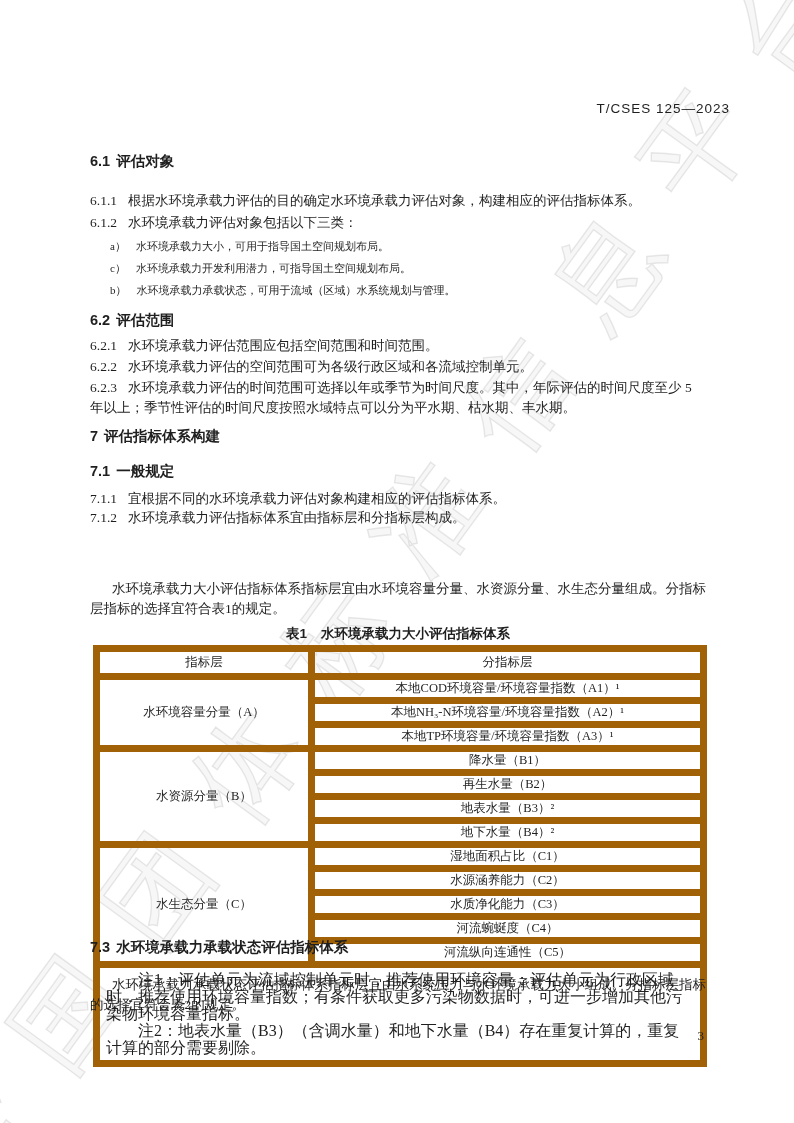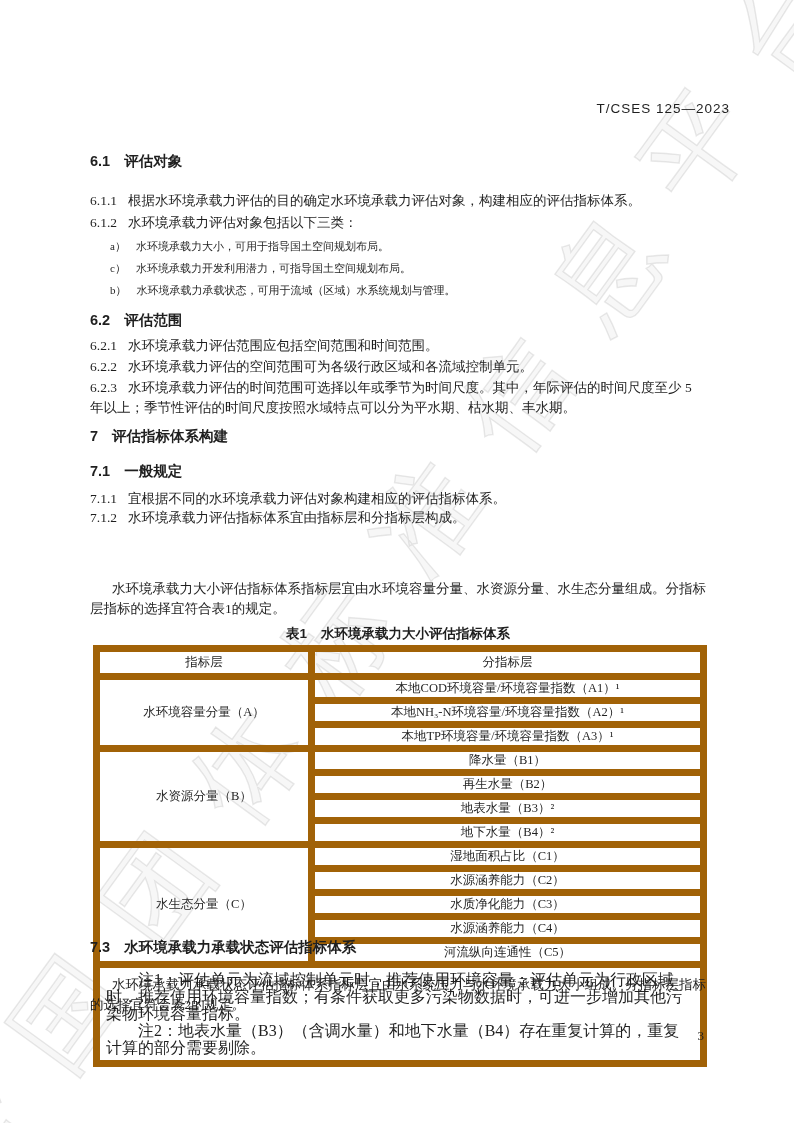--- a/index.html
+++ b/index.html
@@ -26,21 +26,21 @@
     position:absolute; top:101px; right:64px;
     font-family:"Liberation Sans", sans-serif;
     font-size:13.5px; letter-spacing:1px;
     z-index:2;
   }
   .abs { position:absolute; left:90px; width:616px; z-index:2; }
   .h-sec {
     font-family:"Liberation Sans", sans-serif;
     font-weight:bold; font-size:14.5px; line-height:19px;
   }
-  .h-sec .num { margin-right:14px; }
+  .h-sec .num { margin-right:6px; }
   .para { font-size:13.5px; line-height:20px; }
   .para .pnum { margin-right:11px; }
   .indent { text-indent:22px; }
   .list-item { font-size:11px; line-height:22px; padding-left:20px; }
   .list-item .lbl { margin-right:10px; }
   .tbl-caption {
     text-align:center;
     font-family:"Liberation Sans", sans-serif;
     font-weight:bold; font-size:13.5px;
   }
@@ -170,21 +170,21 @@
         <td class="c1" rowspan="5">水生态分量（C）</td>
         <td>湿地面积占比（C1）</td>
       </tr>
       <tr>
           <td>水源涵养能力（C2）</td>
         </tr>
       <tr>
           <td>水质净化能力（C3）</td>
         </tr>
       <tr>
-          <td>水源涵养能力（C4）</td>
+          <td>河流蜿蜒度（C4）</td>
         </tr>
       <tr>
           <td>河流纵向连通性（C5）</td>
         </tr>
       <tr>
         <td class="notes-cell" colspan="2">
           <p>注1：评估单元为流域控制单元时，推荐使用环境容量；评估单元为行政区域时，推荐使用环境容量指数；有条件获取更多污染物数据时，可进一步增加其他污染物环境容量指标。</p>
           <p>注2：地表水量（B3）（含调水量）和地下水量（B4）存在重复计算的，重复计算的部分需要剔除。</p>
         </td>
       </tr>

